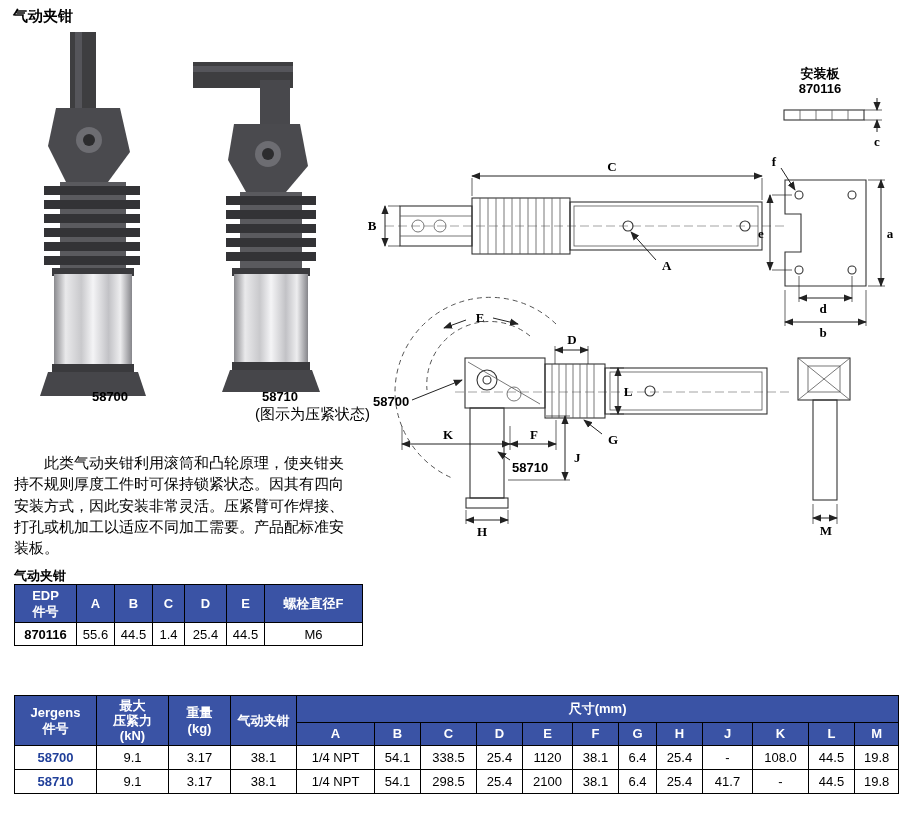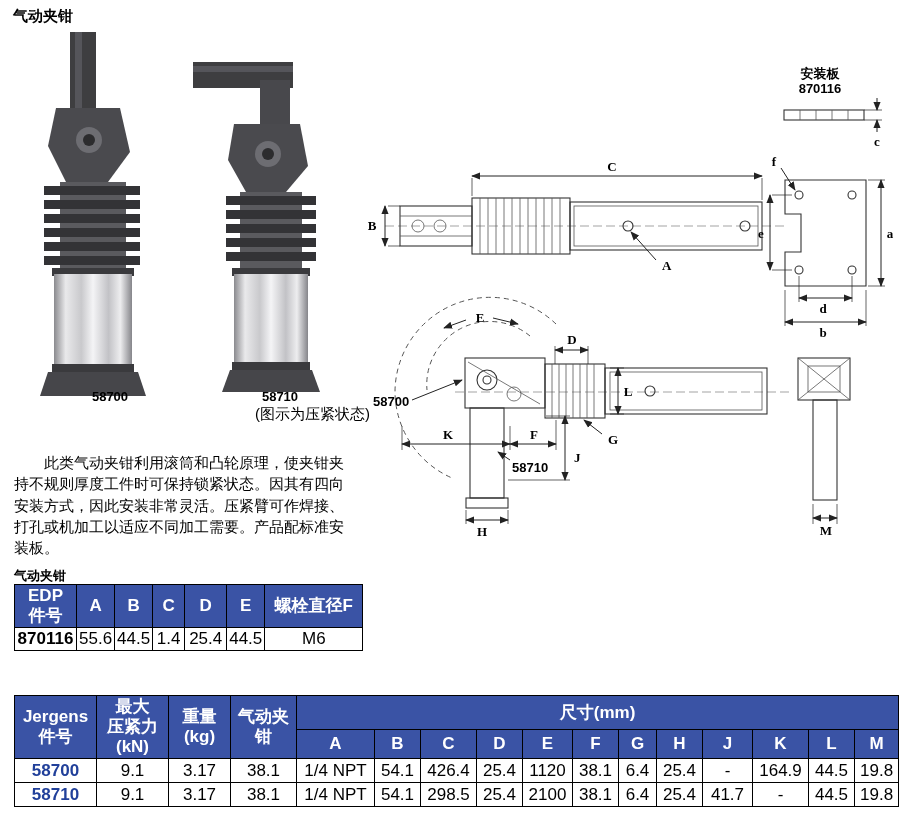--- a/index.html
+++ b/index.html
@@ -20,21 +20,21 @@
   .dim { stroke:#222; stroke-width:1; fill:none; }
   .ext { stroke:#222; stroke-width:0.7; fill:none; }
   .cl  { stroke:#999; stroke-width:0.9; stroke-dasharray:9 4; fill:none; }
   .arc { stroke:#555; stroke-width:1; stroke-dasharray:5 4; fill:none; }
   .dlabel { font-family:"Liberation Serif","DejaVu Serif",serif; font-size:13px; font-weight:bold; fill:#000; }
   .clabel { font-family:"Liberation Sans",sans-serif; font-size:13px; font-weight:bold; fill:#000; }
 
   .desc { position:absolute; left:14px; top:452px; width:334px; font-size:15px; line-height:1.42; text-indent:2em; }
 
   .mount-title { position:absolute; left:14px; top:567px; font-size:13px; font-weight:bold; }
-  table { border-collapse:collapse; table-layout:fixed; font-size:17px; }
+  table { border-collapse:collapse; table-layout:fixed; font-size:13px; }
   th,td { border:1px solid #000; text-align:center; padding:1px 2px; vertical-align:middle; overflow:hidden; }
   th { background:var(--header-blue); color:#fff; font-weight:bold; white-space:pre-line; line-height:1.18; }
   td { background:#fff; }
   .part { color:var(--part-blue); font-weight:bold; }
   .bold-black { font-weight:bold; }
   .mount-table { position:absolute; left:14px; top:584px; }
   .mount-table tr.hdr { height:38px; }
   .mount-table tr.dat { height:23px; }
   .spec-table { position:absolute; left:14px; top:695px; width:784px; }
   .spec-table tr.hdr1 { height:27px; }
@@ -354,28 +354,28 @@
       <th>L</th>
       <th>M</th>
     </tr>
     <tr class="dat">
       <td class="part">58700</td>
       <td>9.1</td>
       <td>3.17</td>
       <td>38.1</td>
       <td>1/4 NPT</td>
       <td>54.1</td>
-      <td>426.4</td>
+      <td>338.5</td>
       <td>25.4</td>
       <td>1120</td>
       <td>38.1</td>
       <td>6.4</td>
       <td>25.4</td>
       <td>-</td>
-      <td>164.9</td>
+      <td>108.0</td>
       <td>44.5</td>
       <td>19.8</td>
     </tr>
     <tr class="dat">
       <td class="part">58710</td>
       <td>9.1</td>
       <td>3.17</td>
       <td>38.1</td>
       <td>1/4 NPT</td>
       <td>54.1</td>

